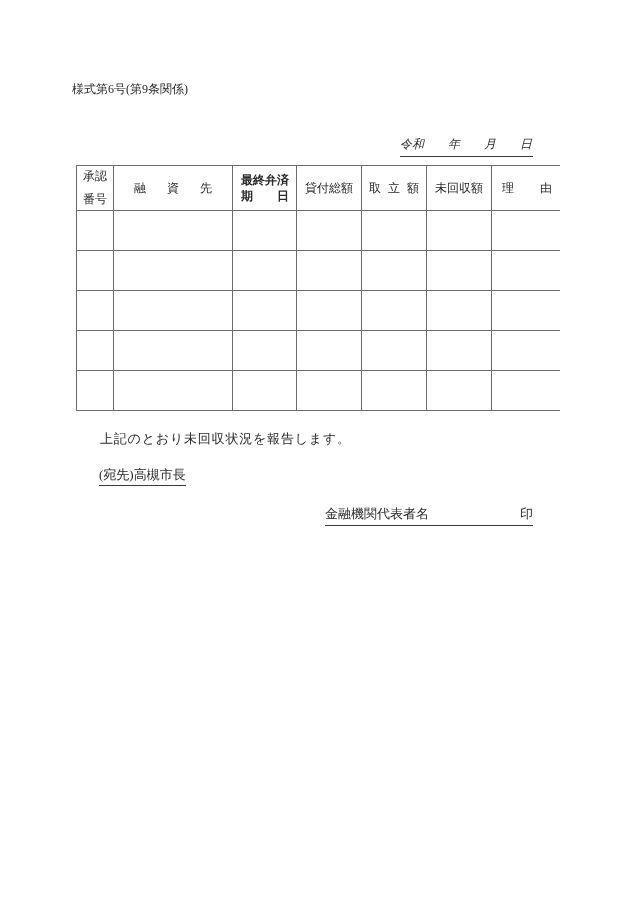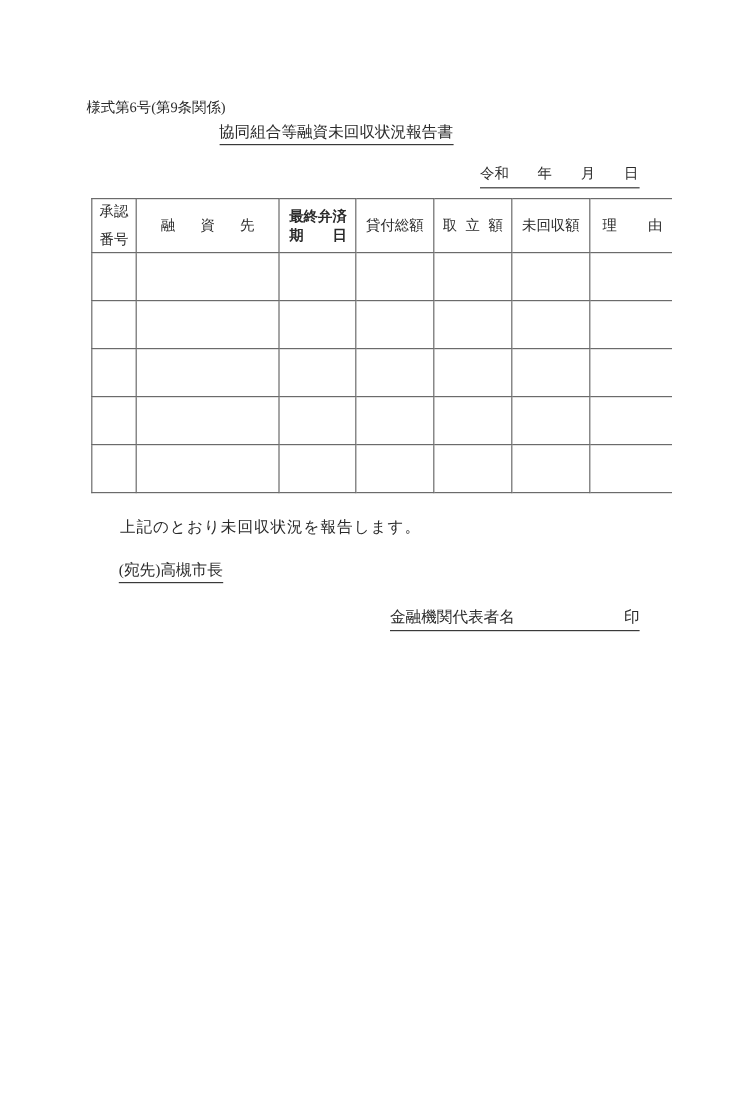--- a/index.html
+++ b/index.html
@@ -54,20 +54,21 @@
   .date-line {
     position: absolute;
     left: 400px;
     top: 136px;
     width: 133px;
     border-bottom: 1px solid #3a3a3a;
     padding-bottom: 3px;
     font-size: 12px;
     white-space: pre;
     text-align: left;
+    font-style: italic;
   }
   table.report-table {
     position: absolute;
     left: 76px;
     top: 165px;
     width: 486px;
     border-collapse: collapse;
     table-layout: fixed;
     font-size: 12px;
   }
@@ -133,23 +134,20 @@
     font-family: Liberation Serif, serif;
   }
 </style>
 </head>
 <body>
 
 <div class="page">
 
   <div class="form-number">様式第6号(第9条関係)</div>
 
-  <div class="doc-title-wrap">
-    <span class="doc-title">協同組合等融資未回収状況報告書</span>
-  </div>
 
 
   <div class="date-line">令和　　年　　月　　日</div>
 
   <table class="report-table">
     <colgroup>
       <col style="width:37px">
       <col style="width:119px">
       <col style="width:64px">
       <col style="width:65px">

